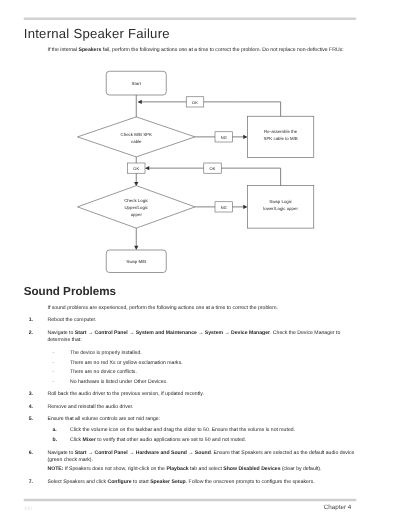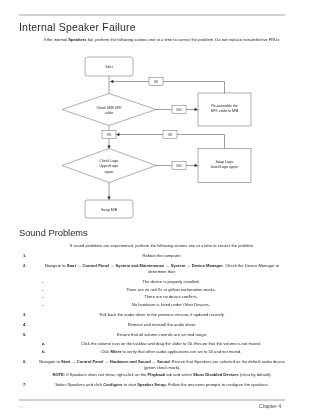--- a/index.html
+++ b/index.html
@@ -4,21 +4,21 @@
 <style>
   * { box-sizing: border-box; }
   html, body {
     margin: 0; padding: 0;
     width: 300px; height: 420px;
     background: #ffffff;
     font-family: "Liberation Sans", sans-serif;
     color: #1a1a1a;
     overflow: hidden;
   }
-  .page { position: relative; width: 300px; height: 420px; text-align: center; }
+  .page { position: relative; width: 300px; height: 420px; }
 
   .top-rule {
     position: absolute; left: 19px; top: 14px;
     width: 266px; height: 2px; background: #d2d2d2;
   }
 
   .h1 {
     position: absolute; left: 19px; top: 21px;
     font-size: 10.5px; font-weight: 400; letter-spacing: .2px;
     color: #2b2b2b; white-space: nowrap;
@@ -42,21 +42,21 @@
     font-size: 3.2px; fill: #1f1f1f;
   }
   .node { fill: #ffffff; stroke: #6b6b6b; stroke-width: .55; }
   .nodeR { fill: #ffffff; stroke: #6b6b6b; stroke-width: .55; }
   .lnk { stroke: #4a4a4a; stroke-width: .55; fill: none; }
   .lblbox { fill: #ffffff; stroke: #6b6b6b; stroke-width: .5; }
 
   
   .h2 {
     position: absolute; left: 19px; top: 228px;
-    font-size: 9.3px; font-weight: 400; color: #2b2b2b; white-space: nowrap;
+    font-size: 9.3px; font-weight: 700; color: #2b2b2b; white-space: nowrap;
   }
   .body-blk { position: absolute; left: 19px; top: 243px; width: 267px; }
   .lead { margin-left: 19px; font-size: 4.1px; line-height: 6.3px; color: #262626; }
 
   ol.steps { list-style: none; margin: 0; padding: 0; }
   ol.steps > li {
     position: relative; padding-left: 19px;
     font-size: 4.1px; line-height: 6.3px; color: #262626;
     margin-top: 3.6px;
   }

